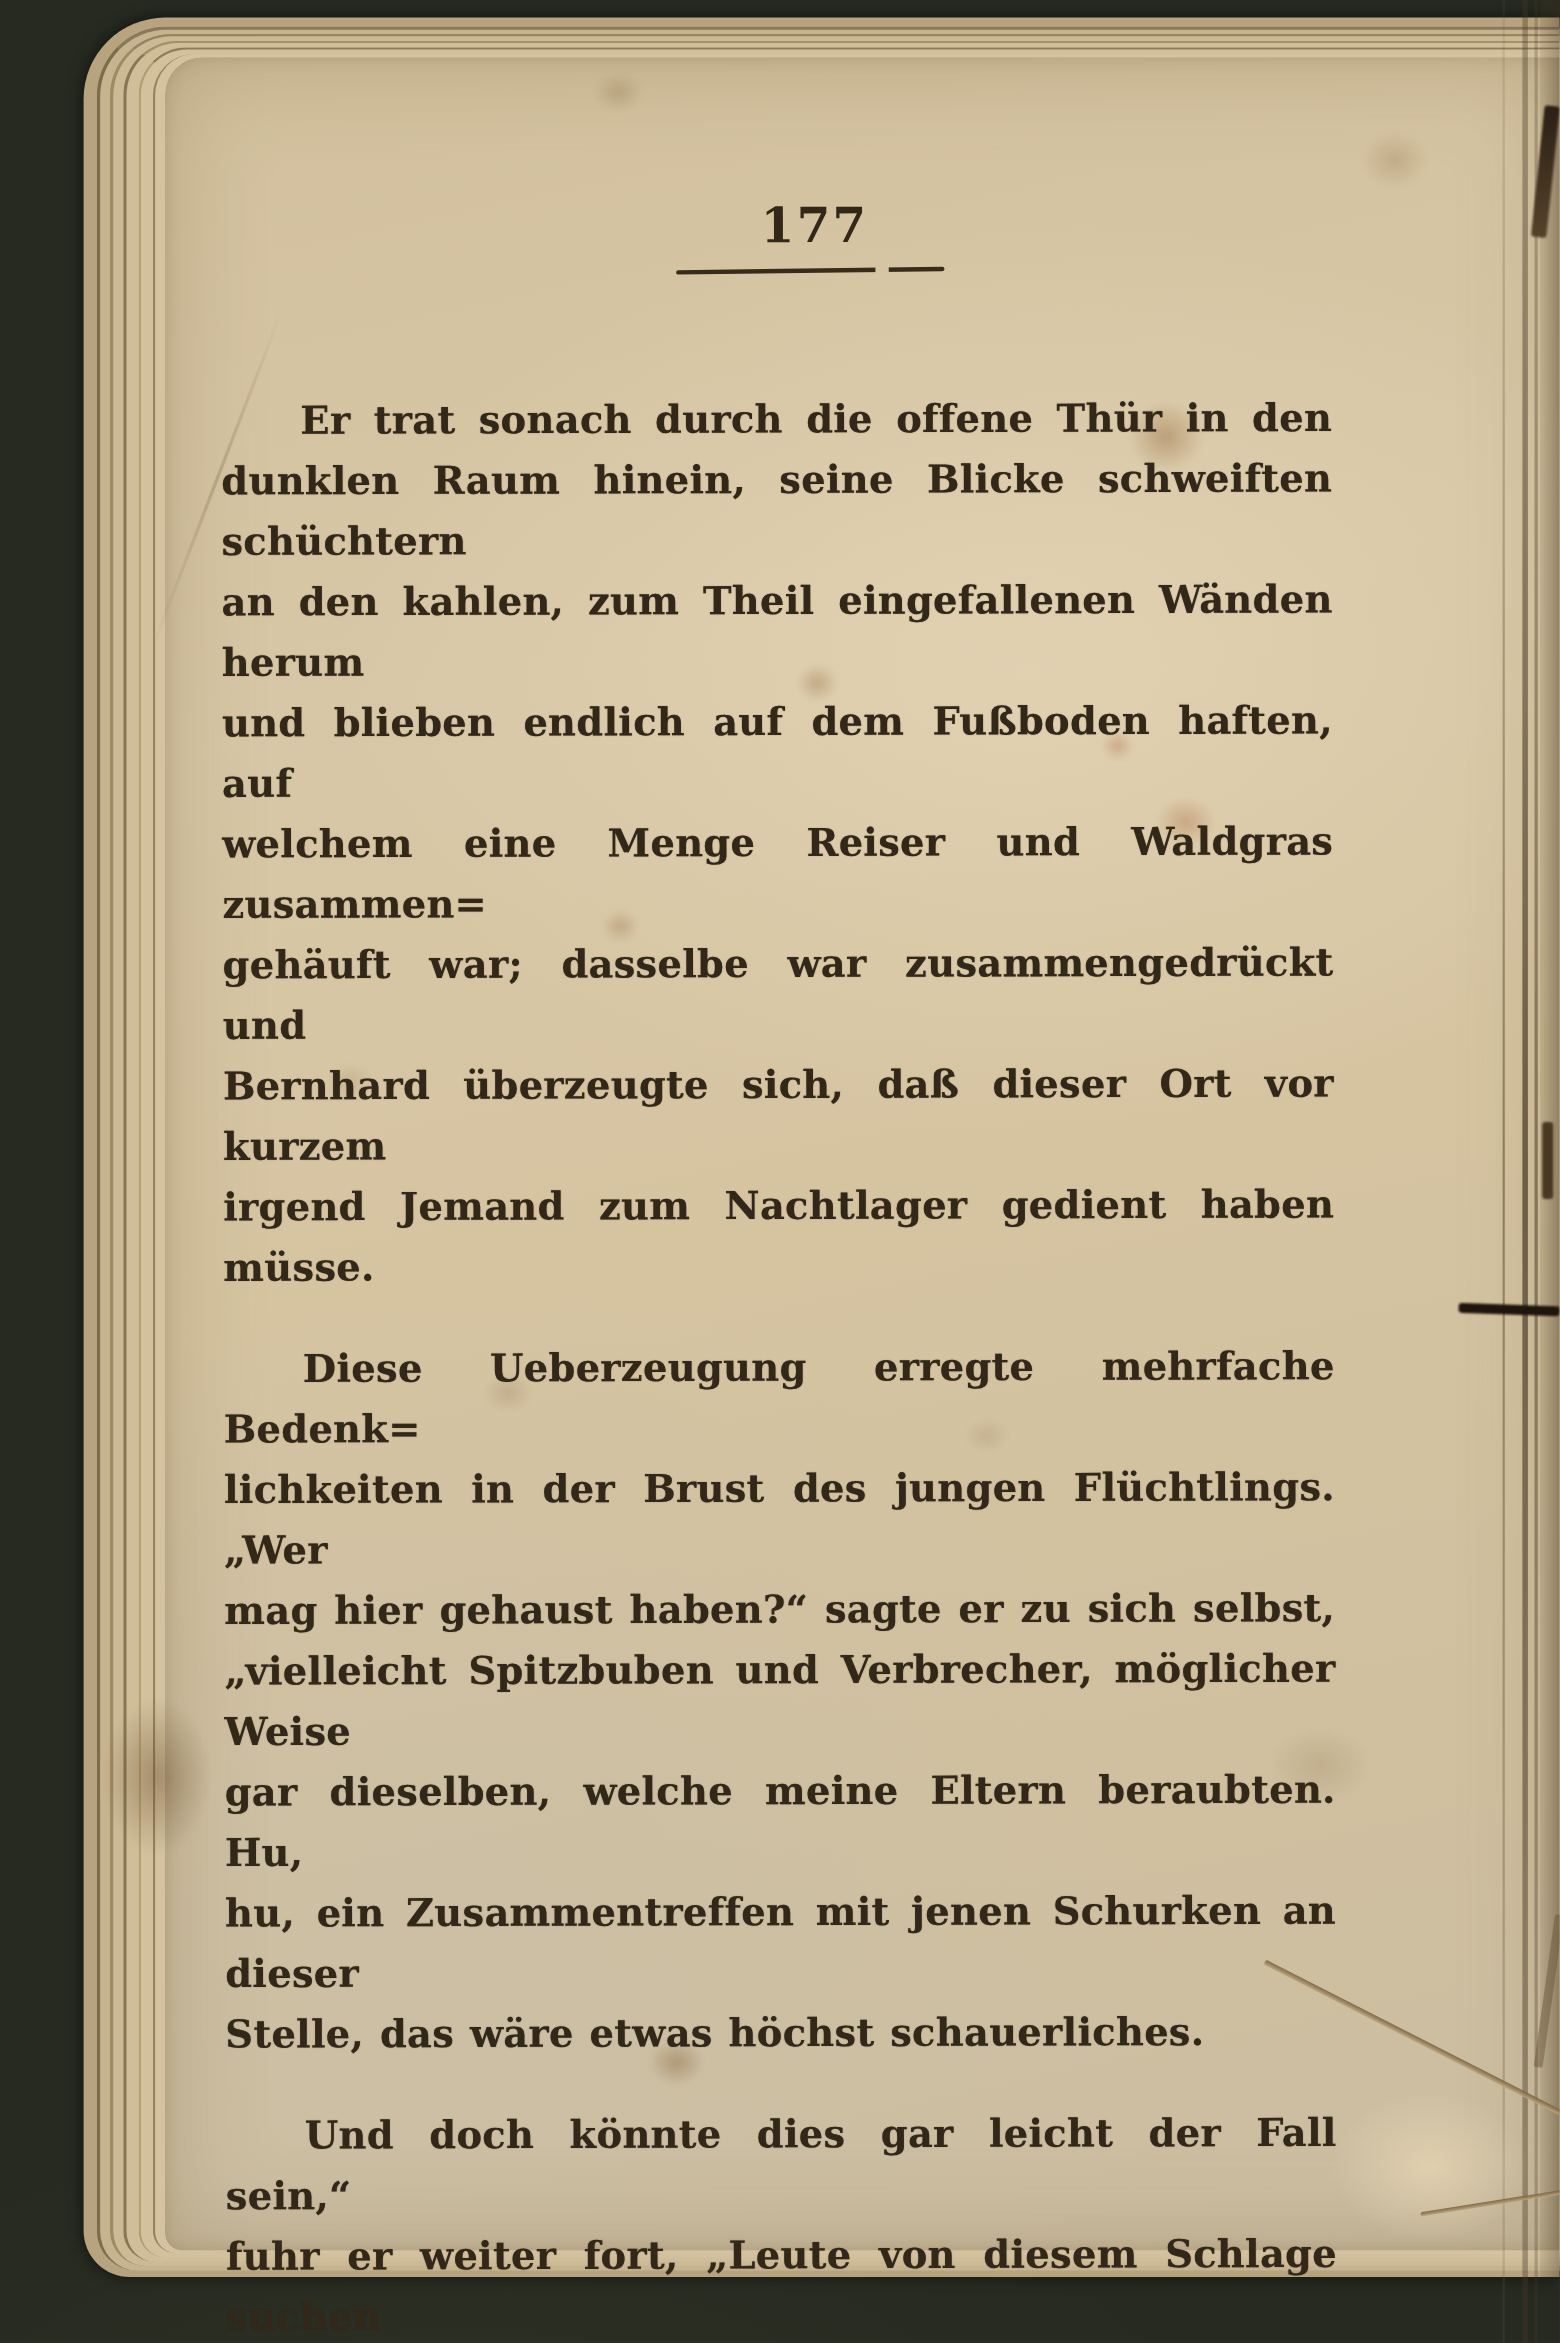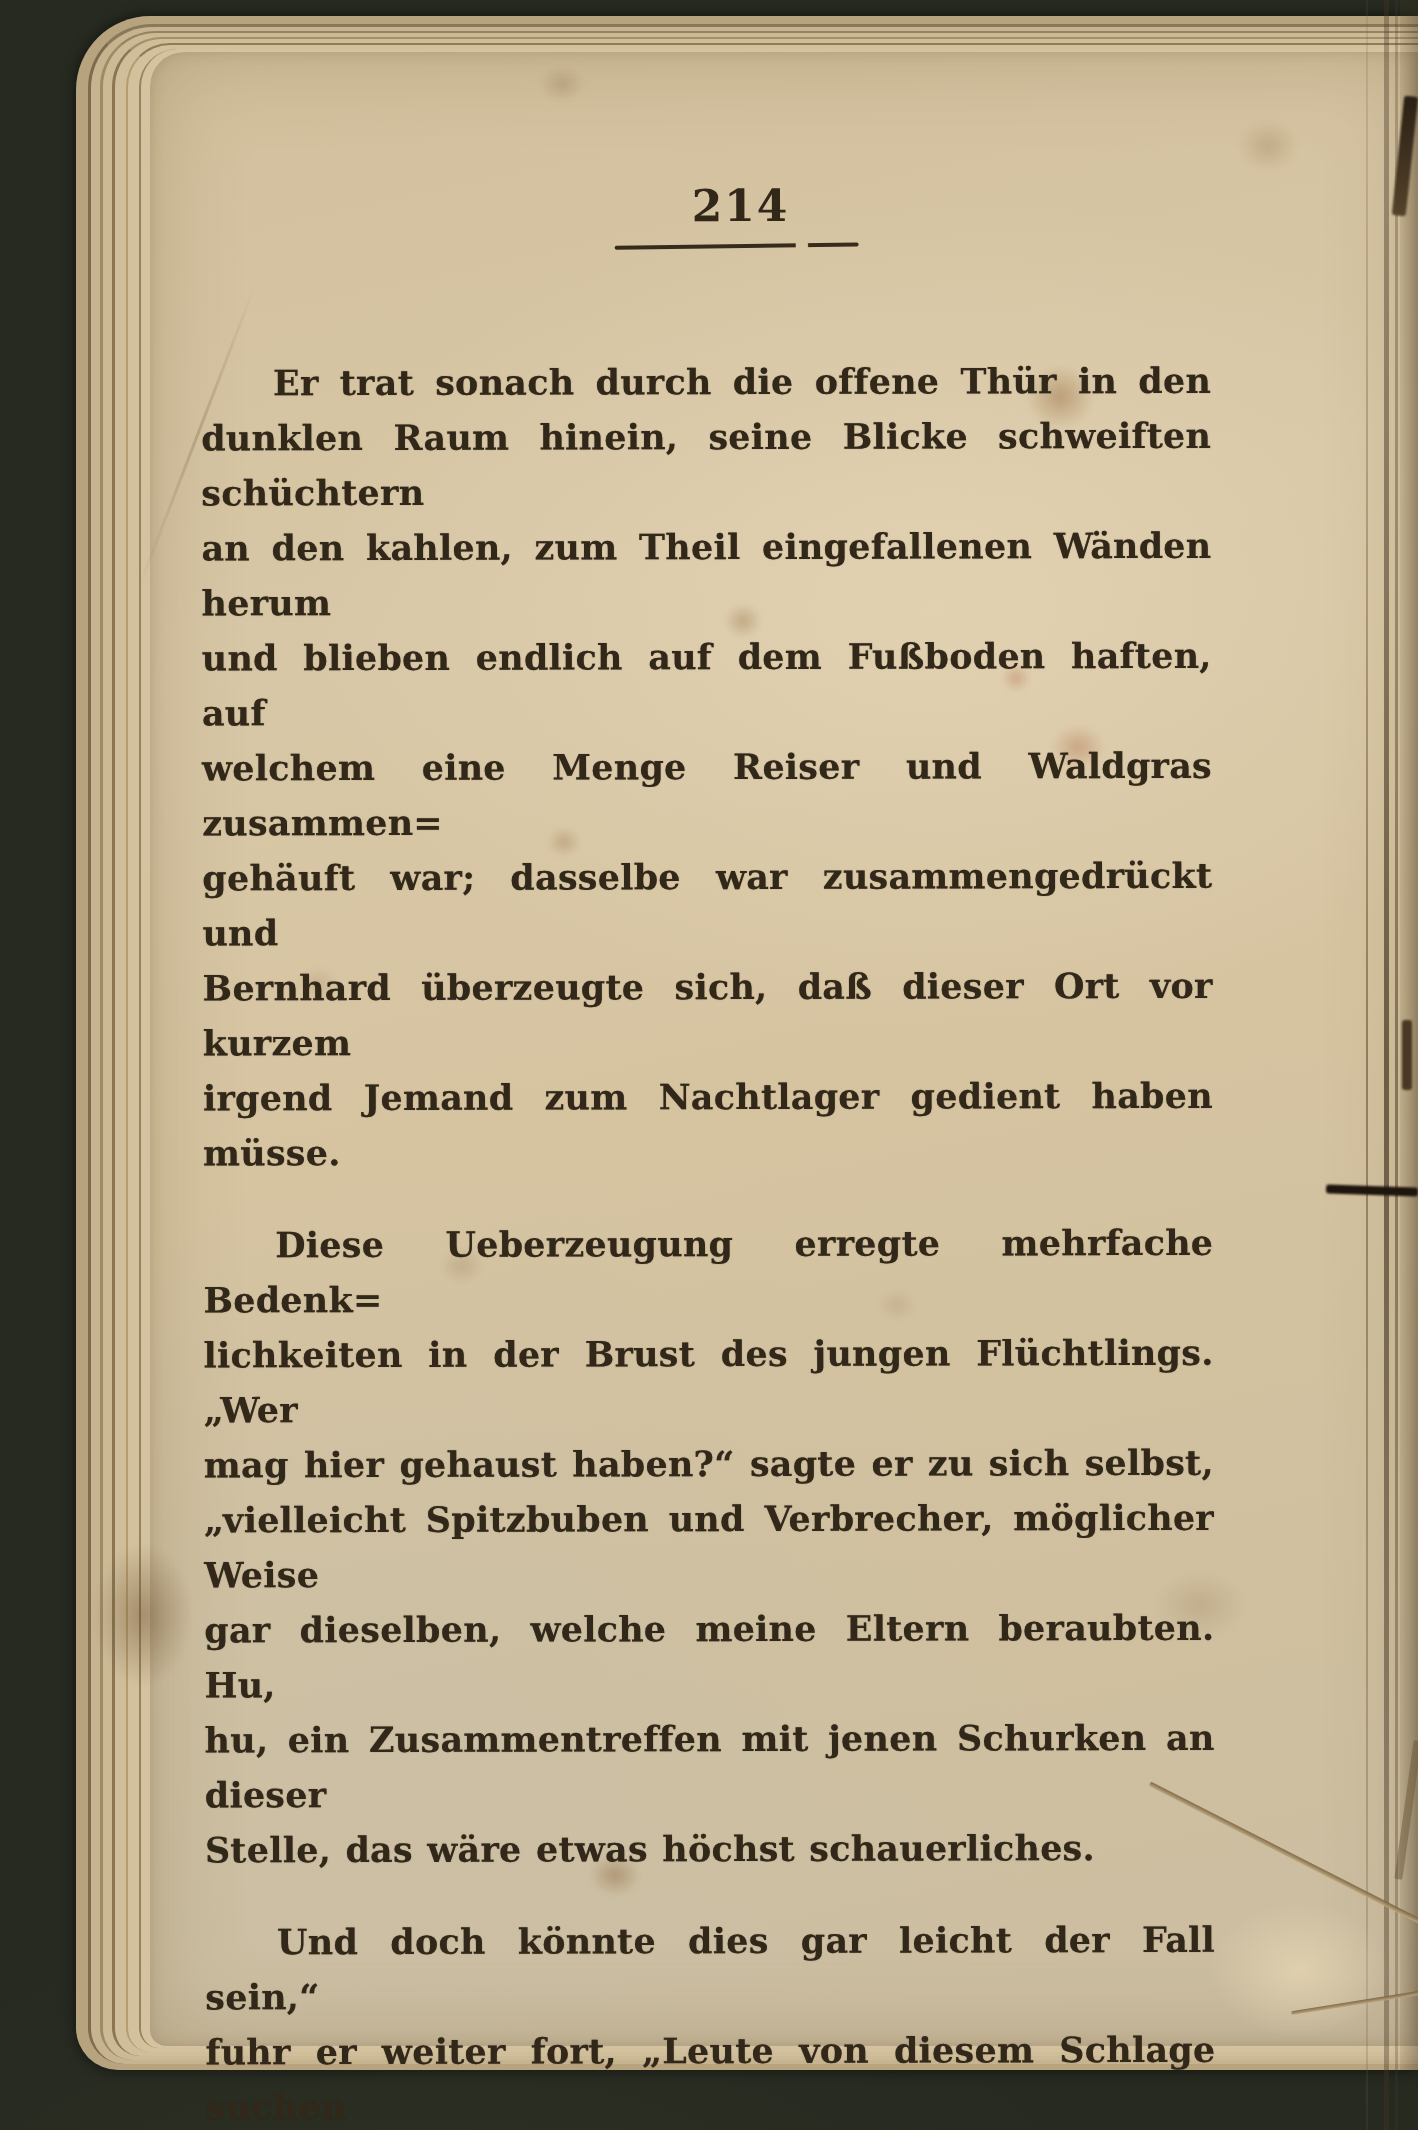--- a/index.html
+++ b/index.html
@@ -119,21 +119,21 @@
   <div class="stitch st1"></div>
   <div class="stitch st2"></div>
   <div class="stitch st3"></div>
 
   <div class="corner-light"></div>
   <div class="fold f1"></div>
   <div class="fold f2"></div>
   <div class="fold f3"></div>
 
   <div class="content">
-    <div class="pagehead">214</div>
+    <div class="pagehead">177</div>
     <div class="pagerule"></div>
 
     <div class="textblock">
       <div class="para">
         <div class="line first">Er trat sonach durch die offene Thür in den</div>
         <div class="line">dunklen Raum hinein, seine Blicke schweiften schüchtern</div>
         <div class="line">an den kahlen, zum Theil eingefallenen Wänden herum</div>
         <div class="line">und blieben endlich auf dem Fußboden haften, auf</div>
         <div class="line">welchem eine Menge Reiser und Waldgras zusammen=</div>
         <div class="line">gehäuft war; dasselbe war zusammengedrückt und</div>

